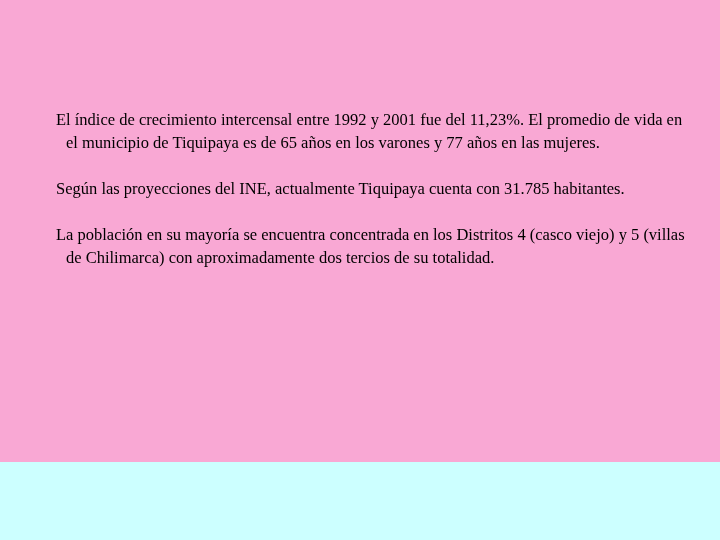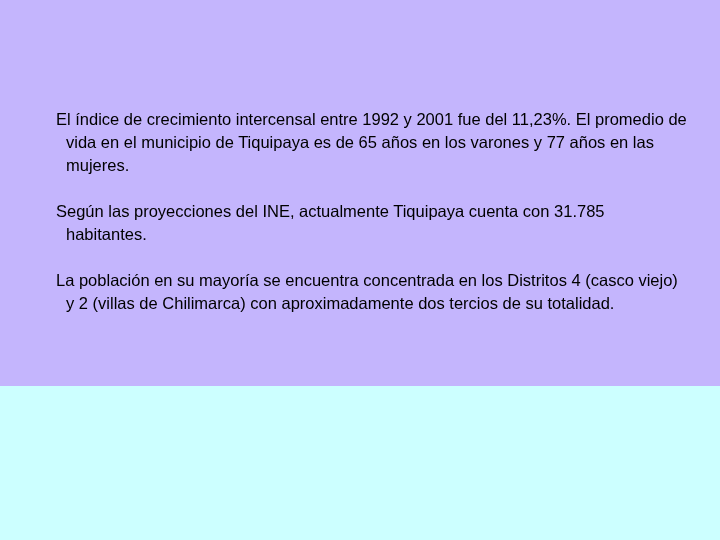--- a/index.html
+++ b/index.html
@@ -9,23 +9,24 @@
   body {
     width: 720px;
     height: 540px;
     background: #ccffff;
     font-family: "Liberation Sans", sans-serif;
     overflow: hidden;
   }
   .slide {
     position: relative;
     width: 720px;
-    height: 386px;
-    background: #c4b5fd;
+    height: 462px;
+    background: #f9a8d4;
     box-sizing: border-box;
+    font-family: Liberation Serif, serif;
   }
   .body-block {
     position: absolute;
     left: 48px;
     top: 108px;
     width: 640px;
   }
   .para {
     color: #000000;
     font-size: 16.5px;
@@ -44,15 +45,15 @@
 </style>
 </head>
 <body>
 
 <div class="slide">
   <div class="body-block">
     <p class="para indented">El índice de crecimiento intercensal entre 1992 y 2001 fue del 11,23%. El promedio de vida en el municipio de Tiquipaya es de 65 años en los varones y 77 años en las mujeres.</p>
     <div class="gap"></div>
     <p class="para indented">Según las proyecciones del INE, actualmente Tiquipaya cuenta con 31.785 habitantes.</p>
     <div class="gap"></div>
-    <p class="para indented">La población en su mayoría se encuentra concentrada en los Distritos 4 (casco viejo) y 2 (villas de Chilimarca) con aproximadamente dos tercios de su totalidad.</p>
+    <p class="para indented">La población en su mayoría se encuentra concentrada en los Distritos 4 (casco viejo) y 5 (villas de Chilimarca) con aproximadamente dos tercios de su totalidad.</p>
   </div>
 </div>
 
 </body></html>

